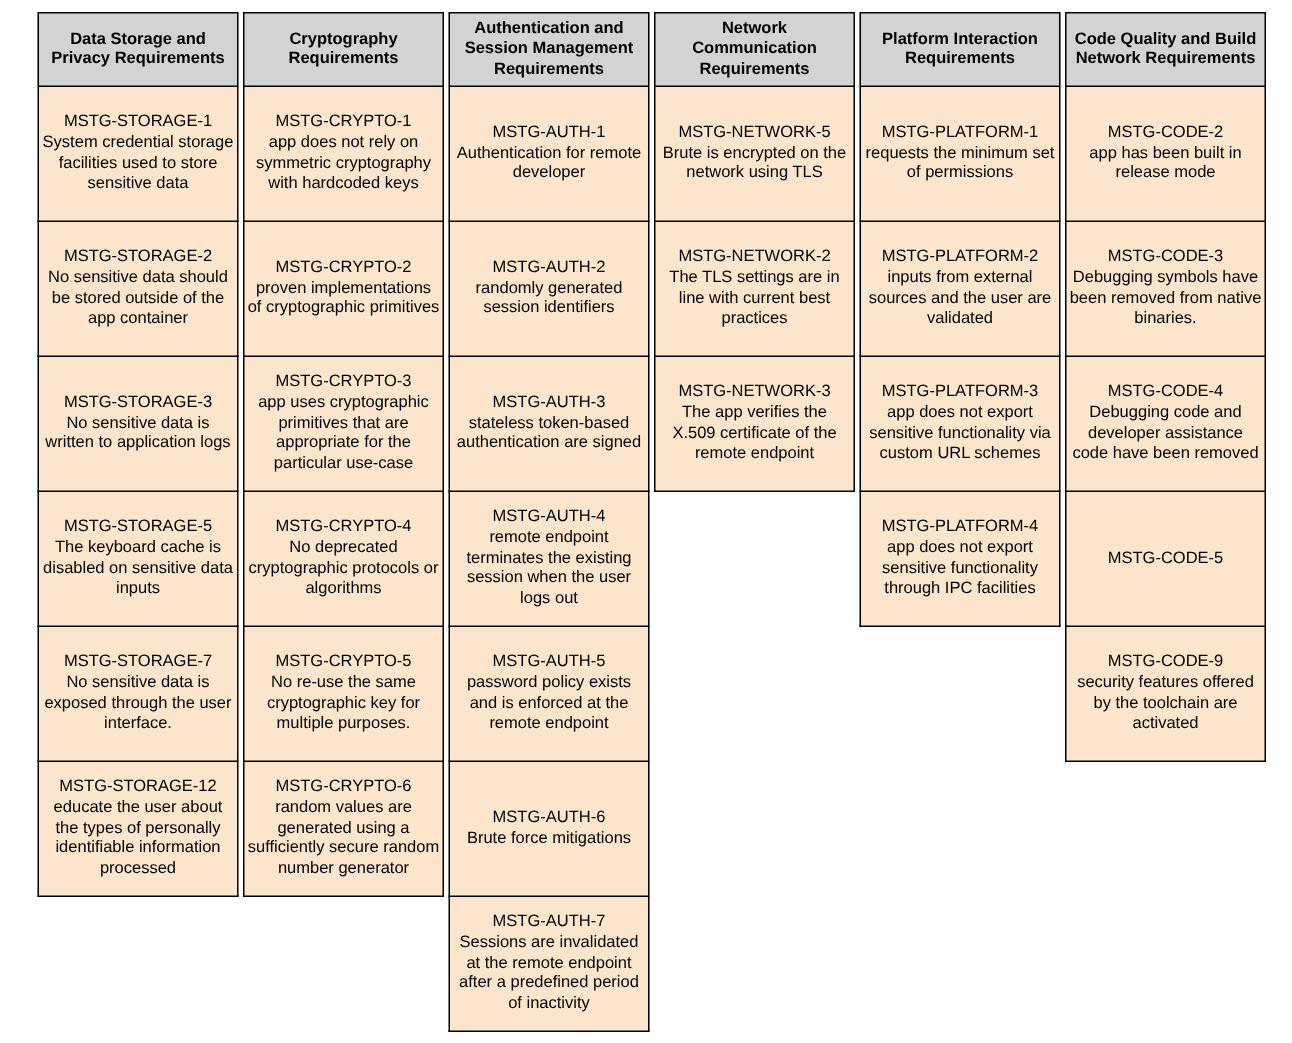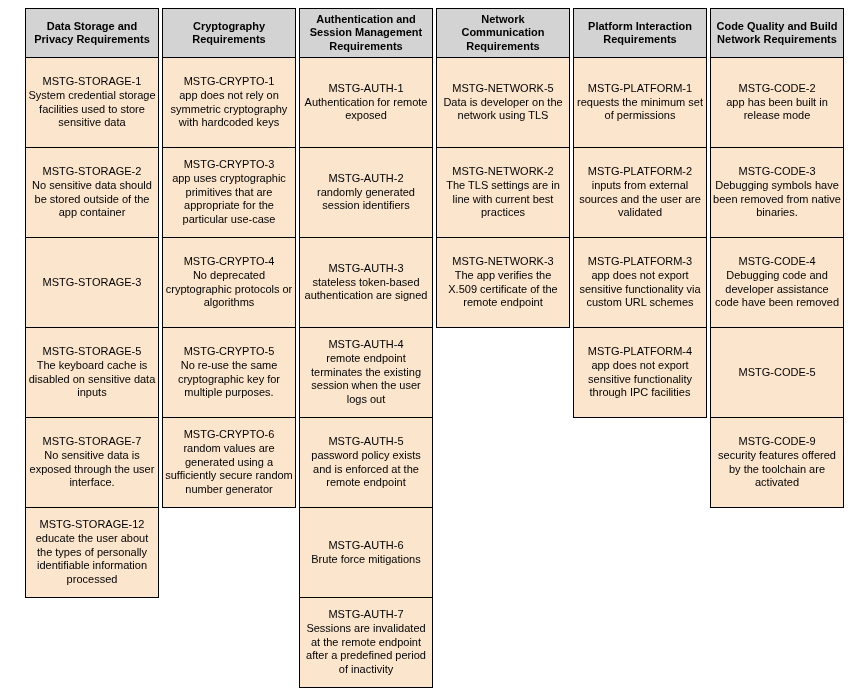--- a/index.html
+++ b/index.html
@@ -74,20 +74,21 @@
         <div class="cell">
           <div class="code">MSTG-STORAGE-1</div>
           <div class="desc">System credential storage facilities used to store sensitive data</div>
         </div>
         <div class="cell">
           <div class="code">MSTG-STORAGE-2</div>
           <div class="desc">No sensitive data should be stored outside of the app container</div>
         </div>
         <div class="cell">
           <div class="code">MSTG-STORAGE-3</div>
+          <div class="desc">No sensitive data is written to application logs</div>
         </div>
         <div class="cell">
           <div class="code">MSTG-STORAGE-5</div>
           <div class="desc">The keyboard cache is disabled on sensitive data inputs</div>
         </div>
         <div class="cell">
           <div class="code">MSTG-STORAGE-7</div>
           <div class="desc">No sensitive data is exposed through the user interface.</div>
         </div>
         <div class="cell">
@@ -95,41 +96,45 @@
           <div class="desc">educate the user about the types of personally identifiable information processed</div>
         </div>
       </div>
       <div class="column">
         <div class="hcell">Cryptography Requirements</div>
         <div class="cell">
           <div class="code">MSTG-CRYPTO-1</div>
           <div class="desc">app does not rely on symmetric cryptography with hardcoded keys</div>
         </div>
         <div class="cell">
+          <div class="code">MSTG-CRYPTO-2</div>
+          <div class="desc">proven implementations of cryptographic primitives</div>
+        </div>
+        <div class="cell">
           <div class="code">MSTG-CRYPTO-3</div>
           <div class="desc">app uses cryptographic primitives that are appropriate for the particular use-case</div>
         </div>
         <div class="cell">
           <div class="code">MSTG-CRYPTO-4</div>
           <div class="desc">No deprecated cryptographic protocols or algorithms</div>
         </div>
         <div class="cell">
           <div class="code">MSTG-CRYPTO-5</div>
           <div class="desc">No re-use the same cryptographic key for multiple purposes.</div>
         </div>
         <div class="cell">
           <div class="code">MSTG-CRYPTO-6</div>
           <div class="desc">random values are generated using a sufficiently secure random number generator</div>
         </div>
       </div>
       <div class="column">
         <div class="hcell">Authentication and Session Management Requirements</div>
         <div class="cell">
           <div class="code">MSTG-AUTH-1</div>
-          <div class="desc">Authentication for remote exposed</div>
+          <div class="desc">Authentication for remote developer</div>
         </div>
         <div class="cell">
           <div class="code">MSTG-AUTH-2</div>
           <div class="desc">randomly generated session identifiers</div>
         </div>
         <div class="cell">
           <div class="code">MSTG-AUTH-3</div>
           <div class="desc">stateless token-based authentication are signed</div>
         </div>
         <div class="cell">
@@ -146,21 +151,21 @@
         </div>
         <div class="cell">
           <div class="code">MSTG-AUTH-7</div>
           <div class="desc">Sessions are invalidated at the remote endpoint after a predefined period of inactivity</div>
         </div>
       </div>
       <div class="column">
         <div class="hcell">Network Communication Requirements</div>
         <div class="cell">
           <div class="code">MSTG-NETWORK-5</div>
-          <div class="desc">Data is developer on the network using TLS</div>
+          <div class="desc">Brute is encrypted on the network using TLS</div>
         </div>
         <div class="cell">
           <div class="code">MSTG-NETWORK-2</div>
           <div class="desc">The TLS settings are in line with current best practices</div>
         </div>
         <div class="cell">
           <div class="code">MSTG-NETWORK-3</div>
           <div class="desc">The app verifies the X.509 certificate of the remote endpoint</div>
         </div>
       </div>

